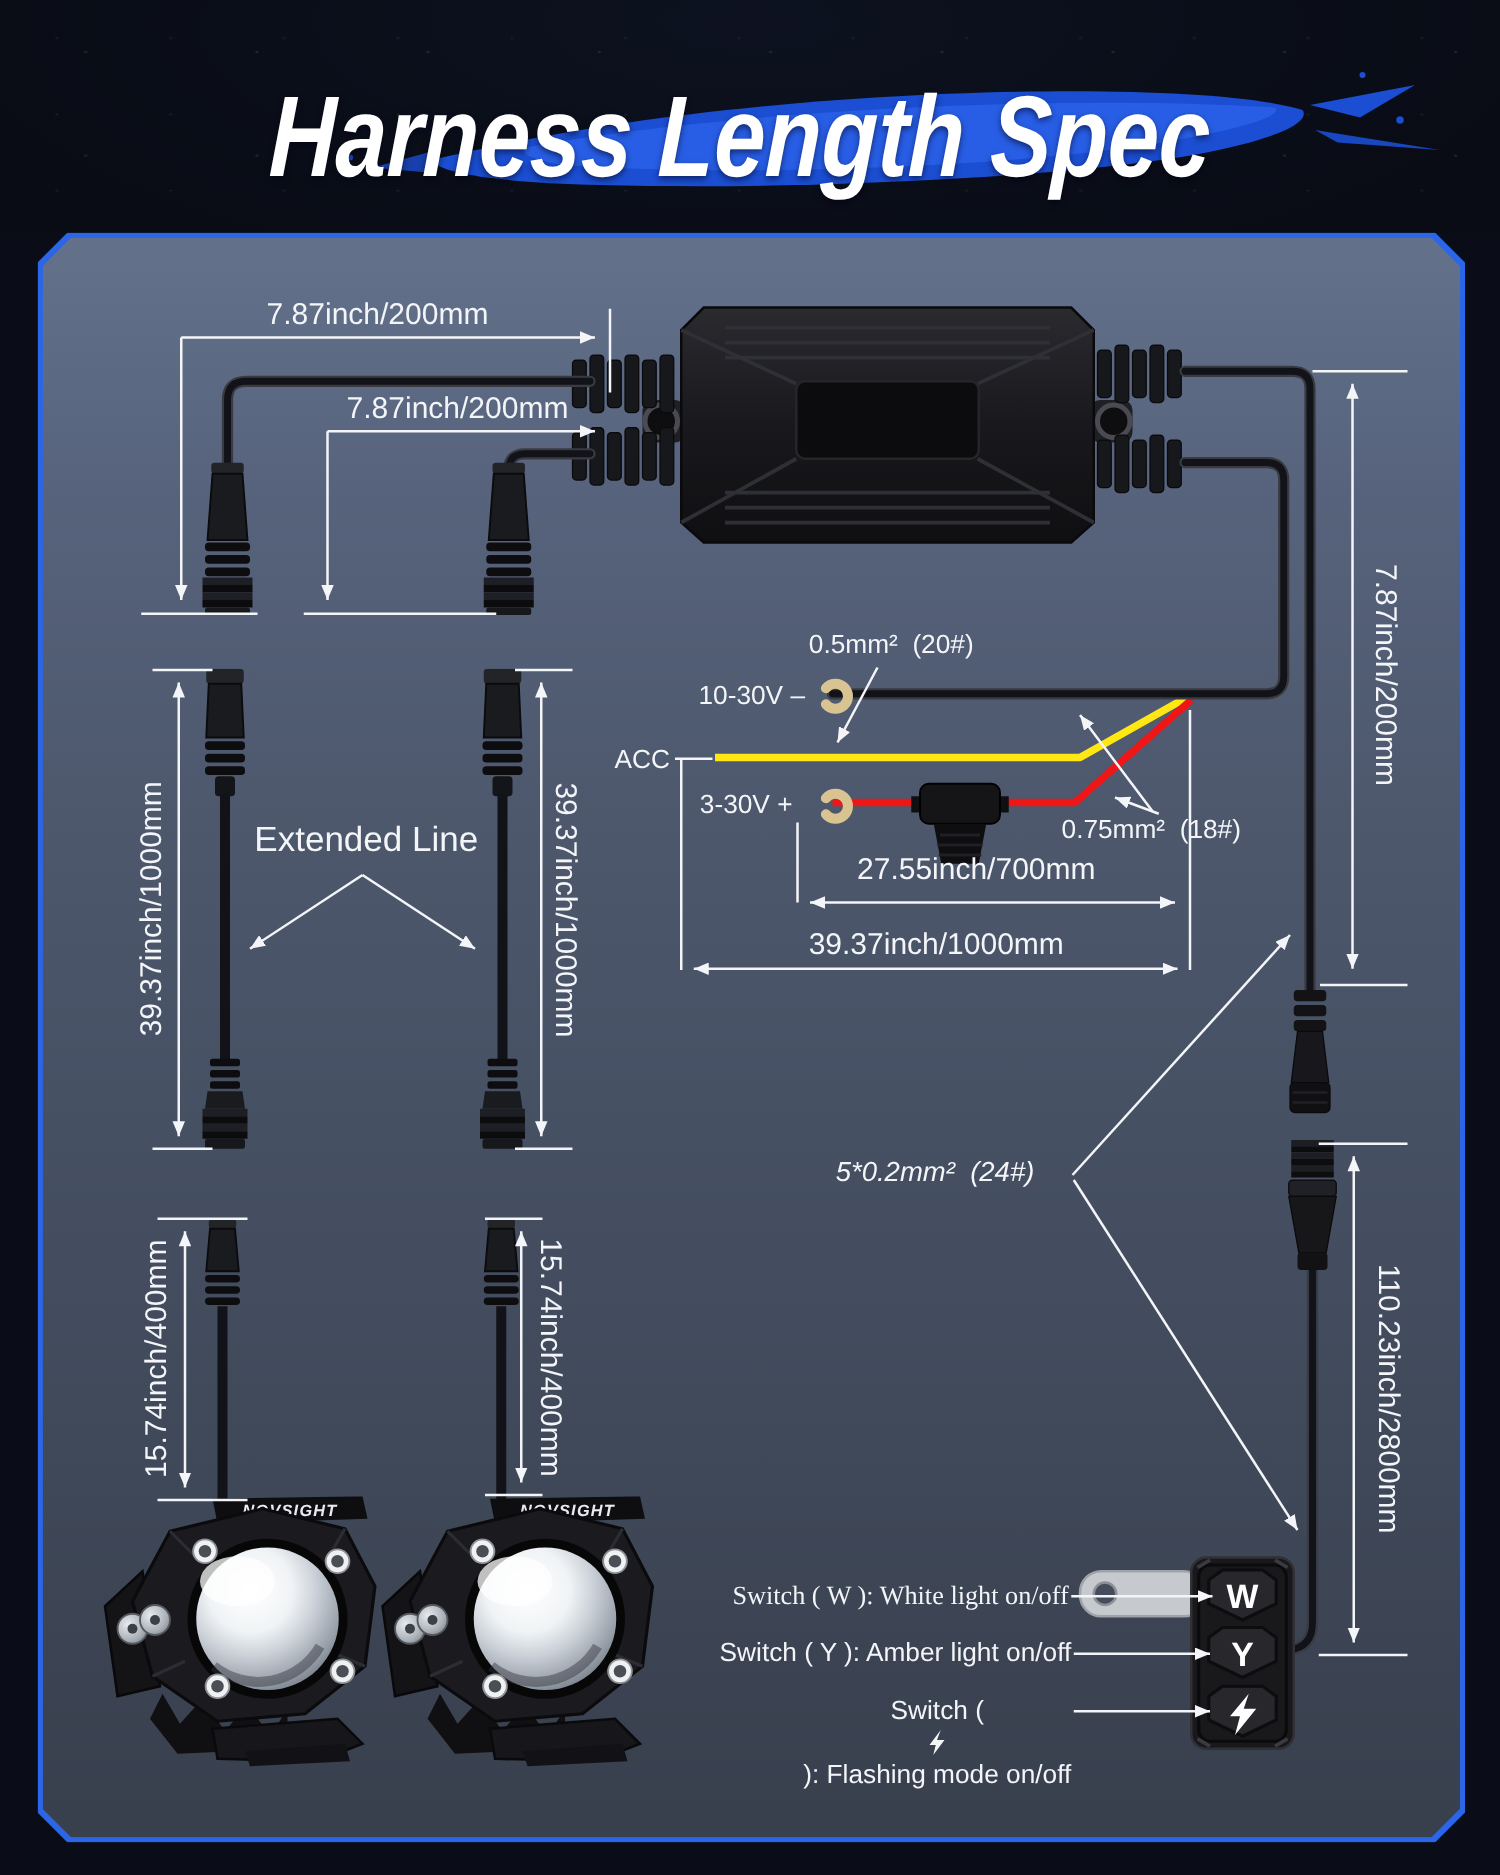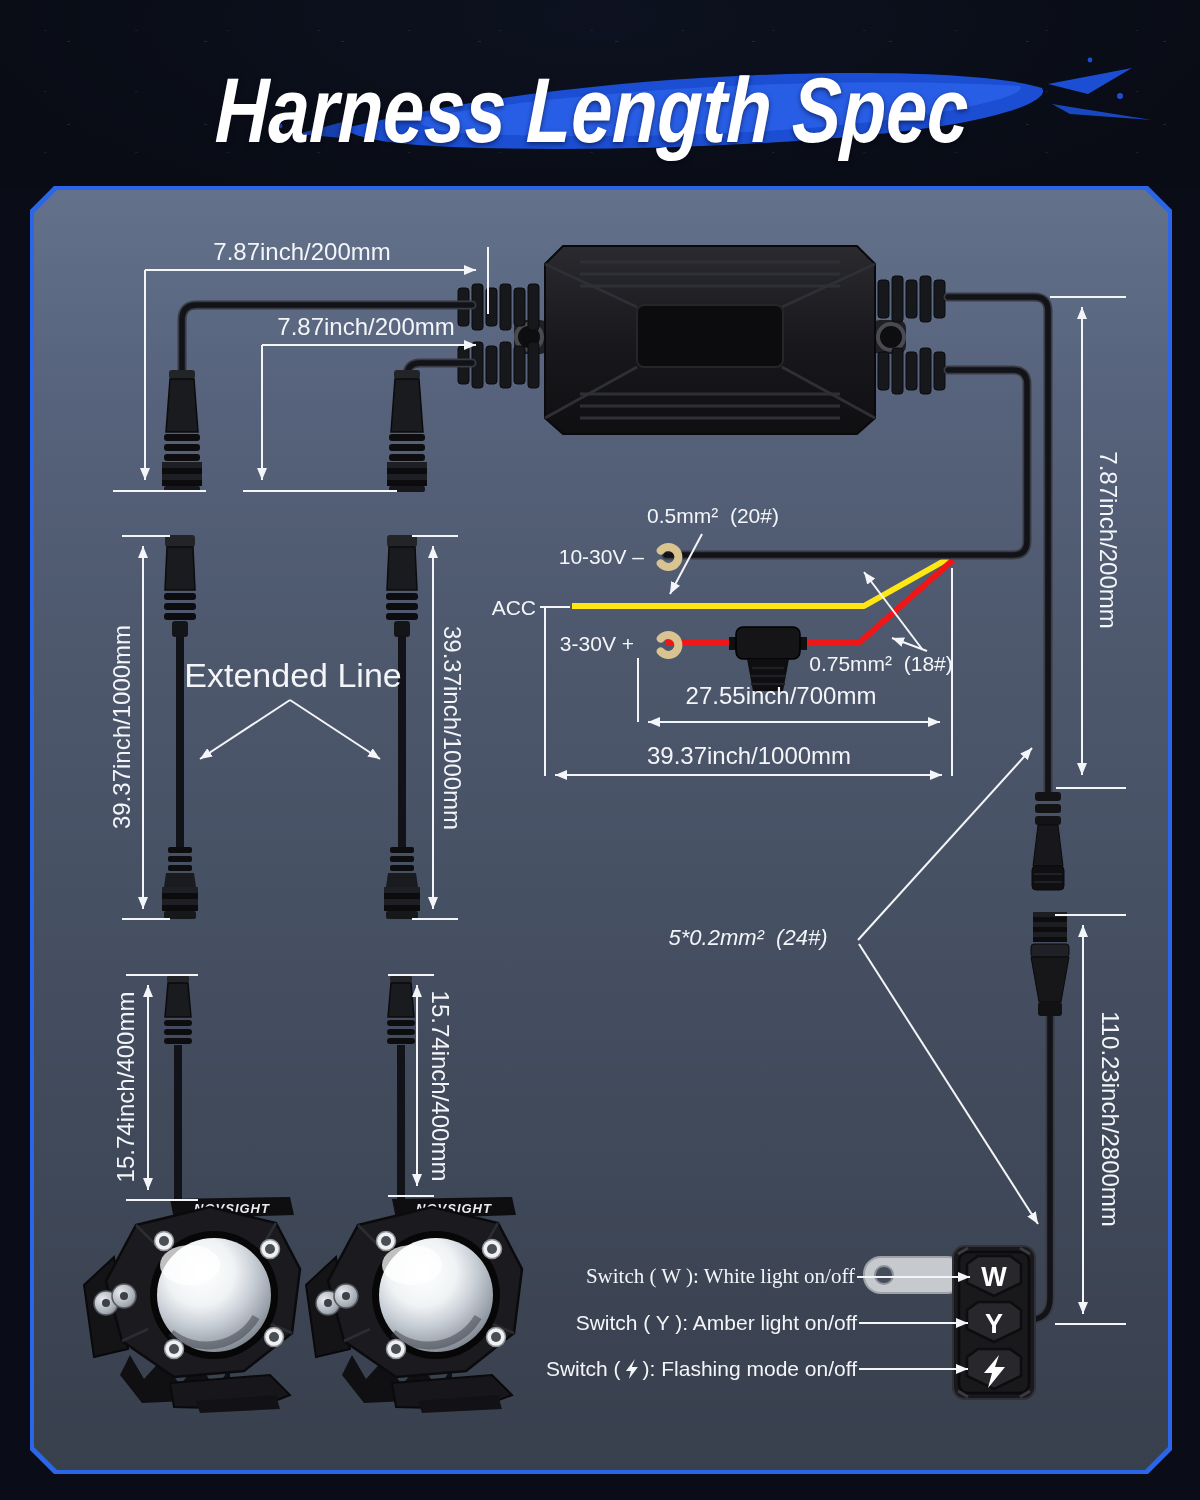--- a/index.html
+++ b/index.html
@@ -21,21 +21,21 @@
   .panel{position:absolute;left:4px;top:4px;right:4px;bottom:4px;
       clip-path:polygon(23px 0,calc(100% - 23px) 0,100% 23px,100% calc(100% - 23px),
                 calc(100% - 23px) 100%,23px 100%,0 calc(100% - 23px),0 23px);
       background:linear-gradient(180deg,#63718b 0%,#57637c 16%,#4d586d 36%,#465063 56%,#3f4858 78%,#383f4d 100%);}
   .overlay{position:absolute;left:0;top:0;}
   .lbl{position:absolute;color:#f3f5f8;font-size:24px;white-space:pre;line-height:1.1;}
   .c{transform:translateX(-50%);}
   .r{transform:translateX(-100%);}
   .rot-l{transform:translate(-50%,-50%) rotate(-90deg);}
   .rot-r{transform:translate(-50%,-50%) rotate(90deg);}
-  .f21{font-size:21px;} .f22{font-size:22px;font-style:italic;} .f26{font-size:34px;}
+  .f21{font-size:21px;} .f22{font-size:22px;font-style:italic;} .f26{font-size:28px;}
   .flash-row{display:flex;align-items:center;gap:4px;}
 </style>
 </head>
 <body>
 
 <div class="stage">
 
   <div class="header">
     <div class="speck"></div>
     <svg class="swash" width="1200" height="186">
@@ -352,34 +352,34 @@
       </g>
     </g>
   </svg>
 
   <div class="lbl c" style="left:302px;top:239px;">7.87inch/200mm</div>
   <div class="lbl c" style="left:366px;top:314px;">7.87inch/200mm</div>
   <div class="lbl c f21" style="left:713px;top:504px;">0.5mm²  (20#)</div>
   <div class="lbl r f21" style="left:644px;top:545px;">10-30V –</div>
   <div class="lbl r f21" style="left:536px;top:596px;">ACC</div>
   <div class="lbl r f21" style="left:634px;top:632px;">3-30V +</div>
-  <div class="lbl c f21" style="left:881px;top:652px;">0.75mm²  (18#)</div>
+  <div class="lbl c f21" style="left:921px;top:652px;">0.75mm²  (18#)</div>
   <div class="lbl c" style="left:781px;top:683px;">27.55inch/700mm</div>
   <div class="lbl c" style="left:749px;top:743px;">39.37inch/1000mm</div>
   <div class="lbl c f26" style="left:293px;top:657px;">Extended Line</div>
   <div class="lbl rot-l" style="left:122px;top:727px;">39.37inch/1000mm</div>
   <div class="lbl rot-r" style="left:452px;top:728px;">39.37inch/1000mm</div>
   <div class="lbl rot-l" style="left:126px;top:1087px;">15.74inch/400mm</div>
   <div class="lbl rot-r" style="left:440px;top:1086px;">15.74inch/400mm</div>
   <div class="lbl rot-r" style="left:1108px;top:540px;">7.87inch/200mm</div>
   <div class="lbl c f22" style="left:748px;top:926px;">5*0.2mm²  (24#)</div>
   <div class="lbl rot-r" style="left:1110px;top:1119px;">110.23inch/2800mm</div>
   <div class="lbl r f21" style="left:855px;top:1265px;font-family:Liberation Serif, serif;">Switch ( W ): White light on/off</div>
   <div class="lbl r f21" style="left:857px;top:1311px;">Switch ( Y ): Amber light on/off</div>
-  <div class="lbl r f21 flash-row" style="left:857px;top:1357px;">
+  <div class="lbl r f21 flash-row" style="left:857px;top:1357px;flex-direction:column;">
     <span>Switch (</span>
     <svg width="14" height="20" viewBox="0 0 14 20">
       <path d="M10,0 L1,12 L6,12 L4,20 L13,8 L7,8 Z" fill="#f3f5f8"></path>
     </svg>
     <span>): Flashing mode on/off</span>
   </div>
 
 </div>
 
 </body></html>

